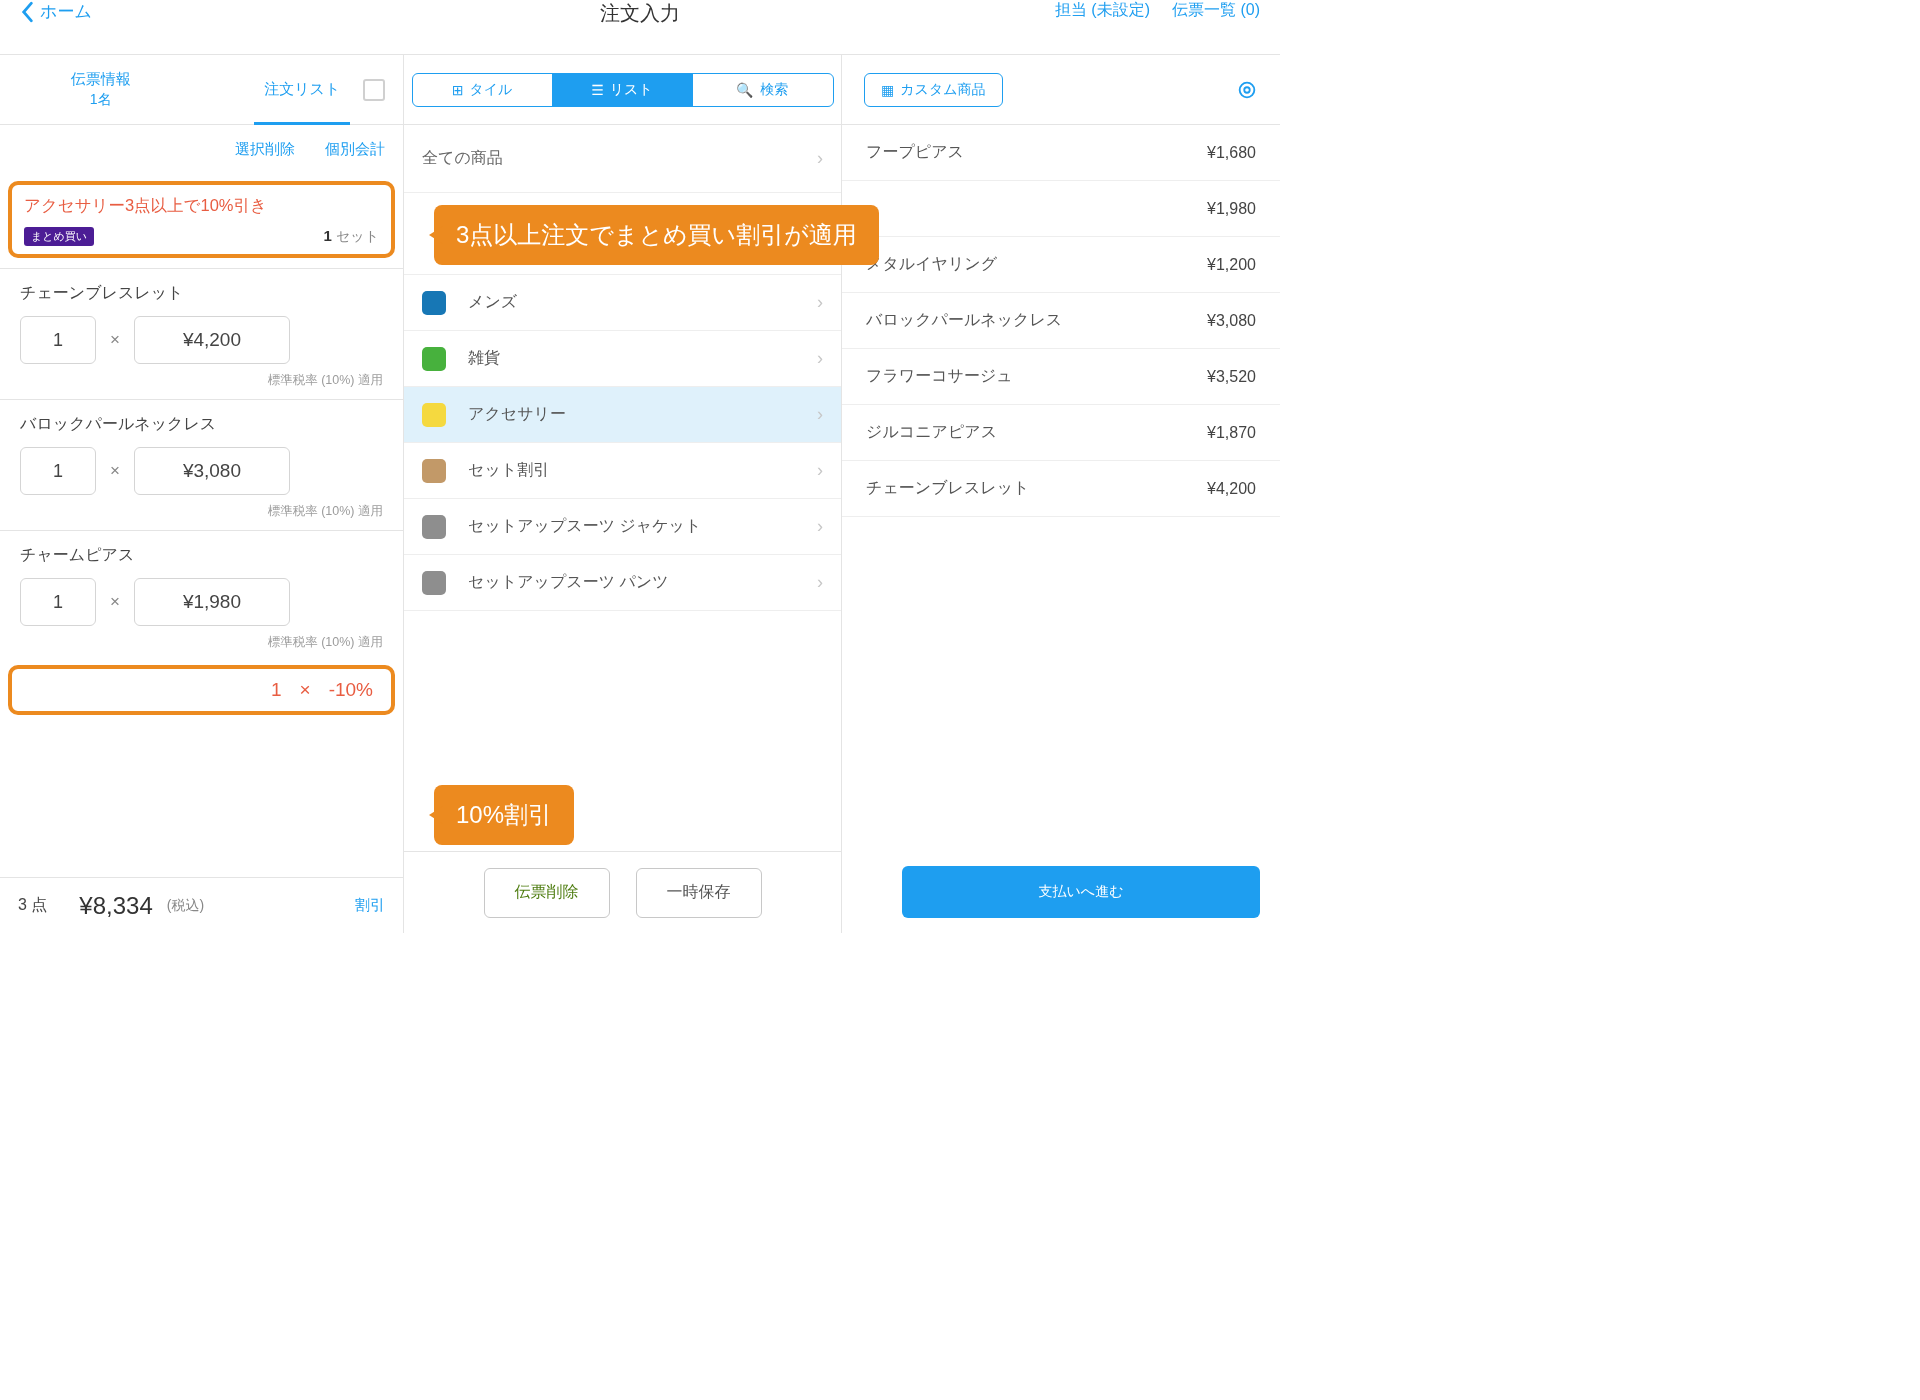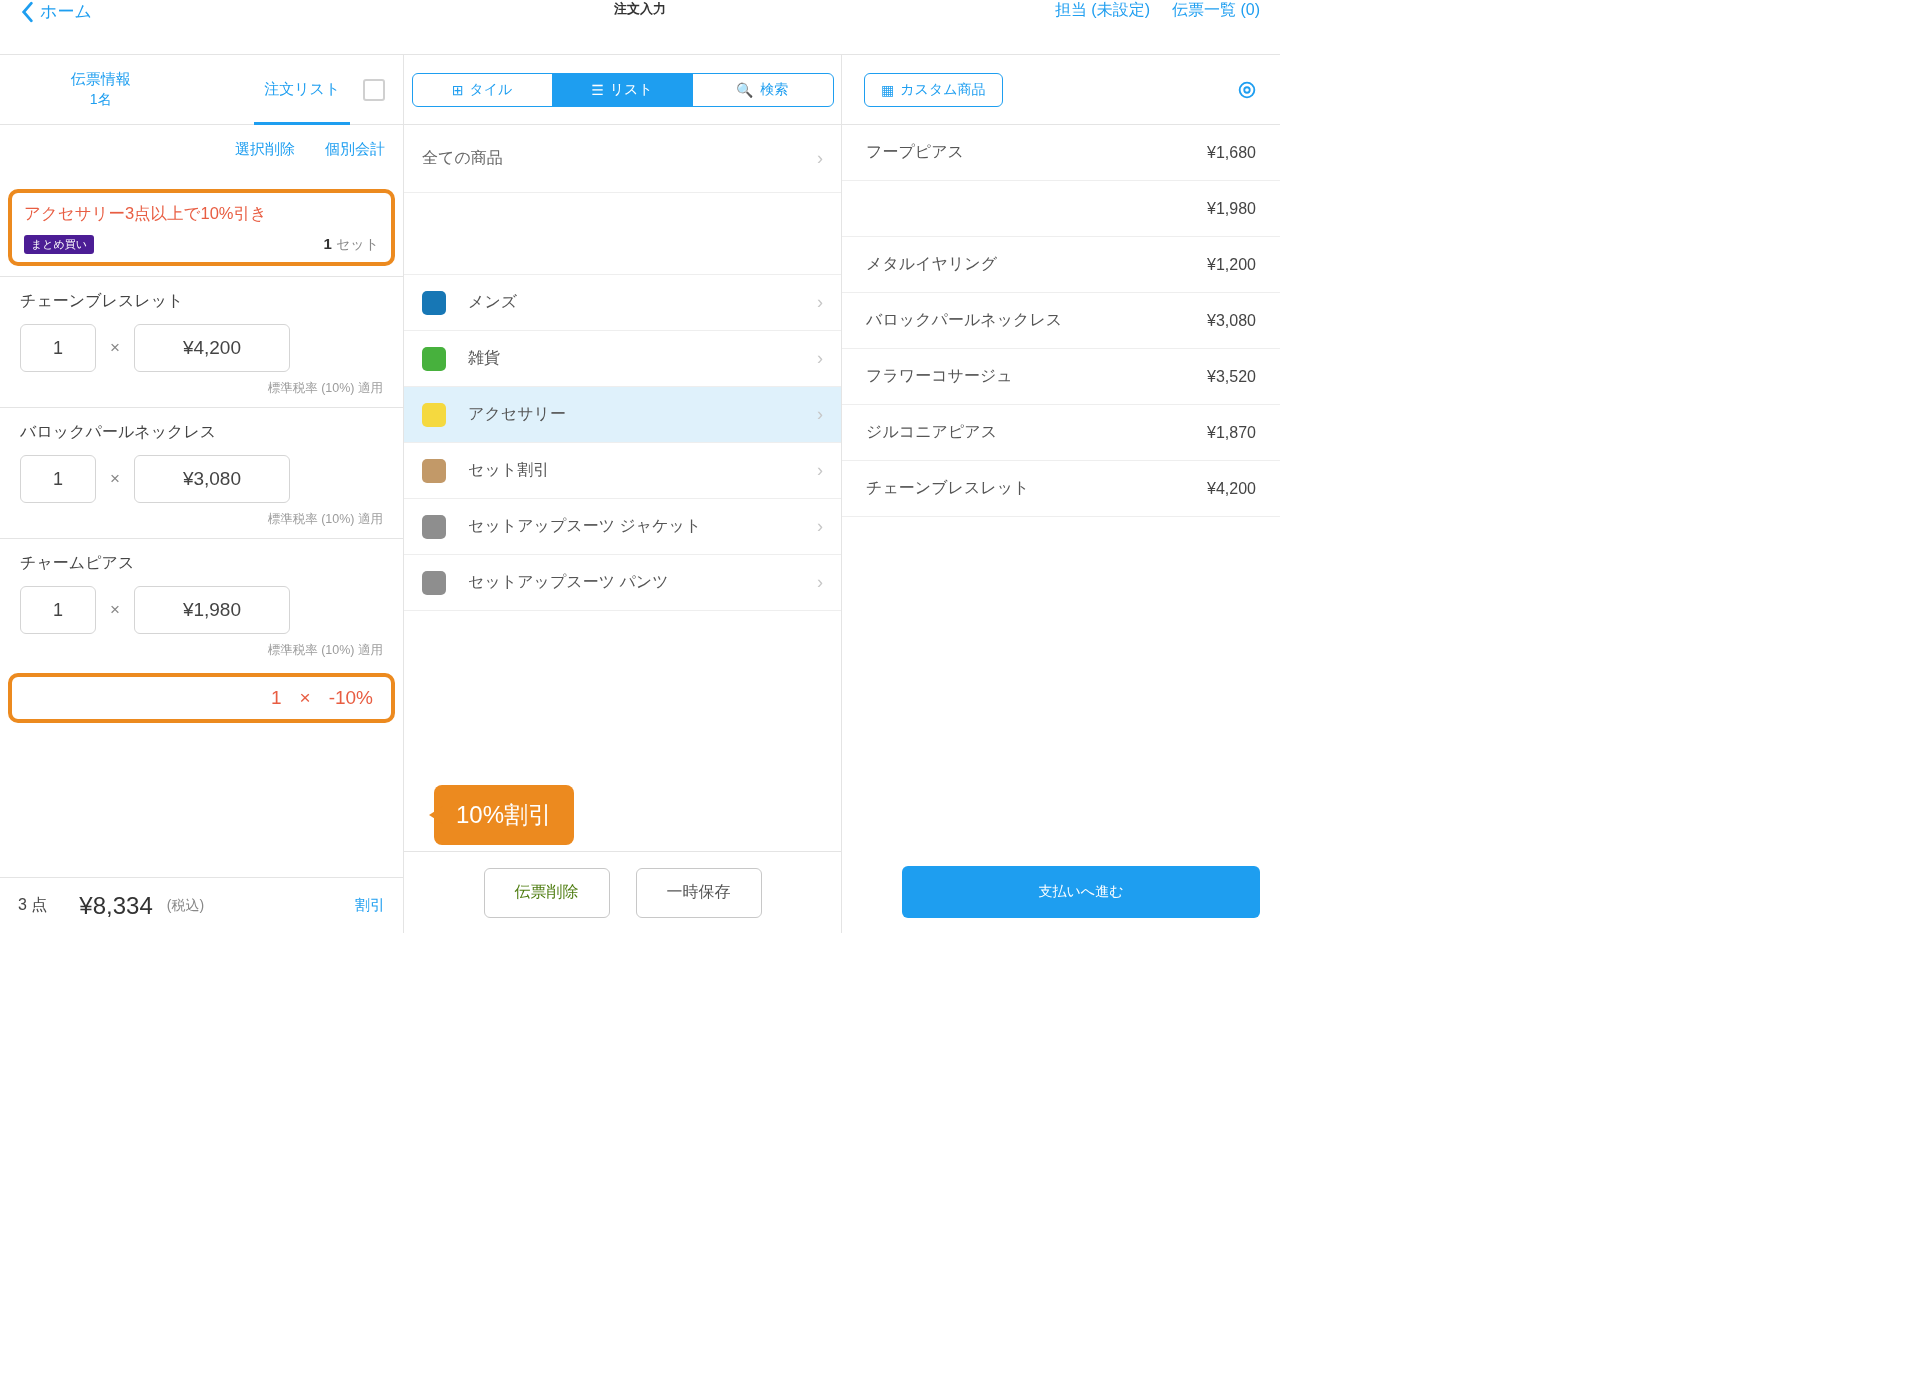--- a/index.html
+++ b/index.html
@@ -1,31 +1,31 @@
 <!DOCTYPE html>
 <html><head>
 <meta charset="utf-8">
 <style>
 *{margin:0;padding:0;box-sizing:border-box;font-family:-apple-system,"Hiragino Sans","Hiragino Kaku Gothic ProN",Meiryo,sans-serif}
 html,body{width:1280px;height:933px;background:#fff;color:#4a4a4a;overflow:hidden}
 .header{height:55px;border-bottom:1px solid #e4e4e4;display:flex;align-items:flex-start;padding:0 20px;position:relative}
 .back{display:flex;align-items:center;color:#1e9ef0;font-size:17px;cursor:pointer}
 .back svg{width:14px;height:22px;margin-right:6px}
-.title{position:absolute;left:50%;transform:translateX(-50%);font-size:13px;font-weight:700;color:#333}
+.title{position:absolute;left:50%;transform:translateX(-50%);font-size:20px;font-weight:400;color:#333}
 .header-right{margin-left:auto;display:flex;gap:22px;font-size:16px;color:#1e9ef0}
 .main{display:flex;height:calc(100% - 55px)}
 .left{width:404px;border-right:1px solid #e4e4e4;display:flex;flex-direction:column;position:relative}
 .tabs{display:flex;height:70px;border-bottom:1px solid #e4e4e4}
 .tab{flex:1;display:flex;flex-direction:column;align-items:center;justify-content:center;font-size:15px;color:#1e9ef0;cursor:pointer;position:relative}
 .tab .sub{font-size:14px;margin-top:2px}
 .tab.active::after{content:"";position:absolute;bottom:-1px;left:50%;transform:translateX(-50%);width:96px;height:3px;background:#1e9ef0}
 .tab-icon{position:absolute;right:18px;top:50%;transform:translateY(-50%);width:22px;height:22px;border:2px solid #d0d0d0;border-radius:3px}
 .action-row{height:48px;display:flex;align-items:center;justify-content:flex-end;gap:30px;padding:0 18px;font-size:15px;color:#1e9ef0}
 .orders{flex:1;overflow-y:auto}
-.bundle{border:4px solid #ec8a1f;border-radius:10px;margin:16px 8px 10px 8px;padding:10px 12px 8px 12px;position:relative;background:#fff}
+.bundle{border:4px solid #ec8a1f;border-radius:10px;margin:8px 8px 10px 8px;padding:10px 12px 8px 12px;position:relative;background:#fff}
 .bundle-title{color:#e85d42;font-size:16.5px}
 .bundle-row{display:flex;align-items:center;justify-content:space-between;margin-top:10px}
 .tag{background:#4c1d95;color:#fff;font-size:11px;padding:2px 7px;border-radius:3px}
 .set{font-size:15px;color:#333}
 .set span{color:#888;font-size:14px}
 .item{padding:14px 20px 10px 20px;border-top:1px solid #e4e4e4}
 .item-name{font-size:16px;color:#444;margin-bottom:12px}
 .qty-row{display:flex;align-items:center;gap:14px}
 .qty-box{width:76px;height:48px;border:1px solid #d5d5d5;border-radius:6px;display:flex;align-items:center;justify-content:center;font-size:18px;color:#444}
 .mult{font-size:17px;color:#888}
@@ -192,20 +192,21 @@
           <span class="swatch" style="background:#8e8e8e"></span>
           <span>セットアップスーツ ジャケット</span>
           <span class="chev">›</span>
         </div>
         <div class="crow">
           <span class="swatch" style="background:#8e8e8e"></span>
           <span>セットアップスーツ パンツ</span>
           <span class="chev">›</span>
         </div>
       </div>
+    <div class="annot" style="top:150px;left:30px">3点以上注文でまとめ買い割引が適用</div>
     <div class="annot" style="bottom:88px;left:30px">10%割引</div>
     <div class="bottom-btns">
       <div class="btn del">伝票削除</div>
       <div class="btn">一時保存</div>
     </div>
   </div>
 
   <div class="right">
     <div class="seg-wrap">
       <div class="cust">

